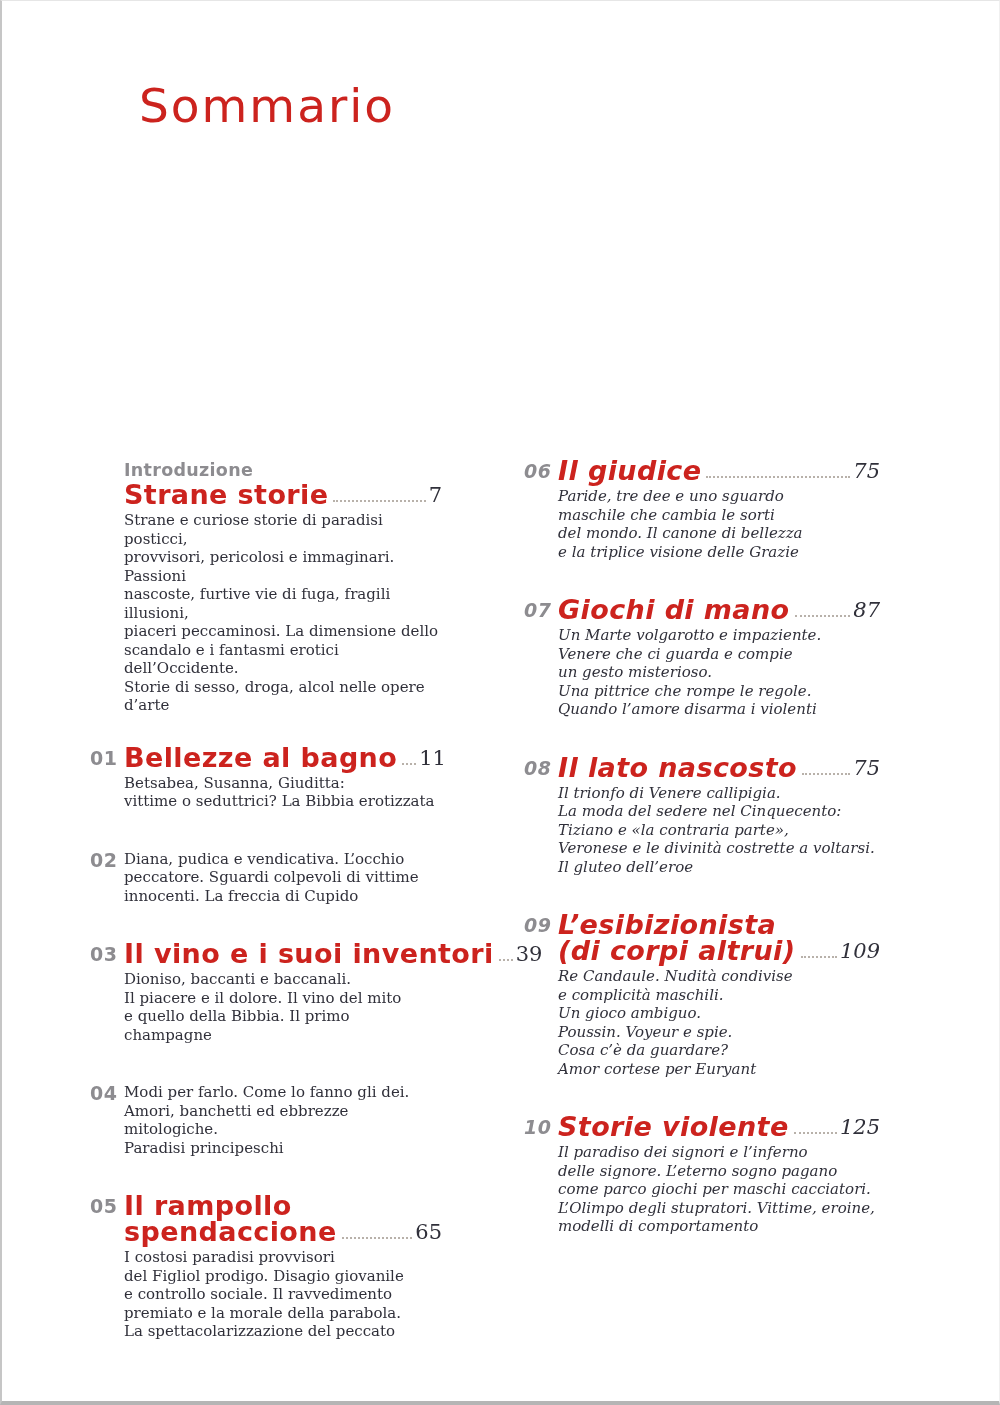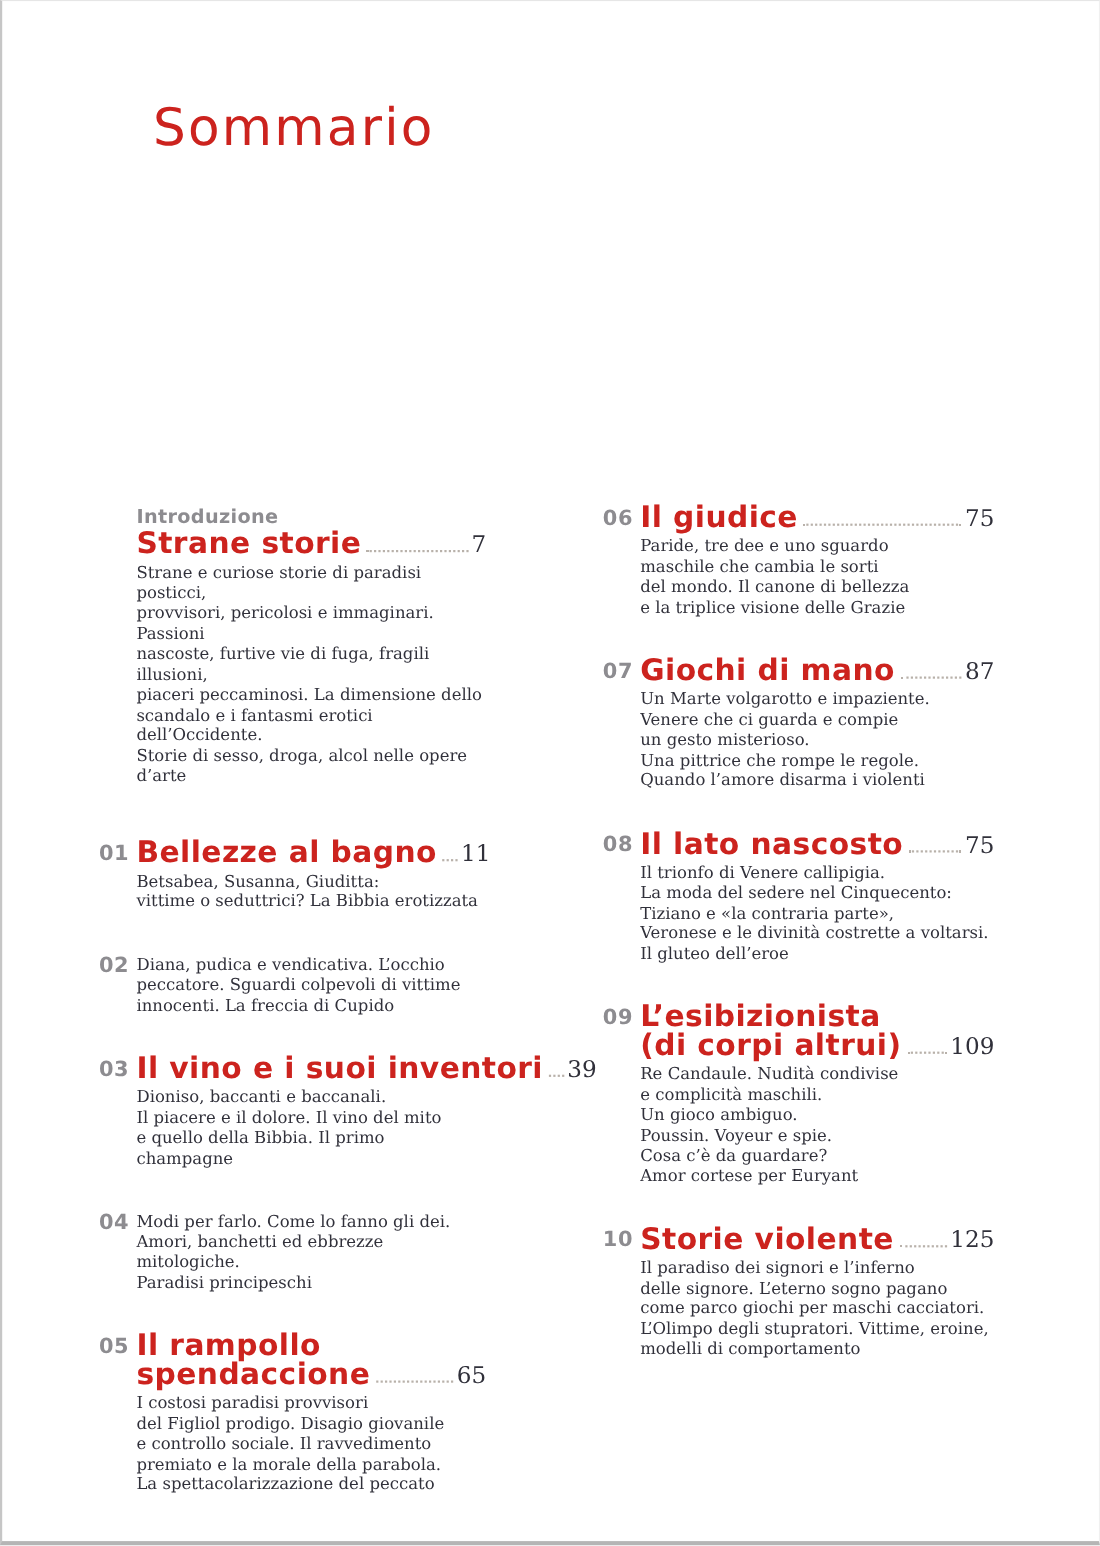--- a/index.html
+++ b/index.html
@@ -9,33 +9,33 @@
     width:1000px; height:1405px;
     background:#ffffff;
     border-left:2px solid #c6c6c6;
     border-top:1px solid #e6e6e6;
     border-right:1px solid #f0f0f0;
     border-bottom:4px solid #b5b5b5;
     overflow:hidden;
     font-family:"DejaVu Sans", sans-serif;
   }
   .page-title {
-    position:absolute; left:137px; top:86px;
+    position:absolute; left:137px; top:75px;
     font-family:"DejaVu Sans", sans-serif;
     font-weight:500;
     font-size:47px; line-height:60px;
     letter-spacing:2px;
     color:var(--accent);
   }
   .col { position:absolute; top:457px; }
   .col-left  { left:88px;  width:352px; }
-  .col-right { left:546px; width:356px; }
+  .col-right { left:522px; width:356px;font-style:italic; }
 
   .entry { display:flex; margin-bottom:36px; }
-  .entry.intro { margin-bottom:48px; }
+  .entry.intro { margin-bottom:30px; }
   .num {
     width:34px; flex:none;
     font-family:"DejaVu Sans", sans-serif;
     font-weight:700; font-size:19px; line-height:26px;
     letter-spacing:.5px;
     color:var(--muted);
   }
   .content { flex:1; min-width:0; }
   .kicker {
     font-family:"DejaVu Sans", sans-serif;

